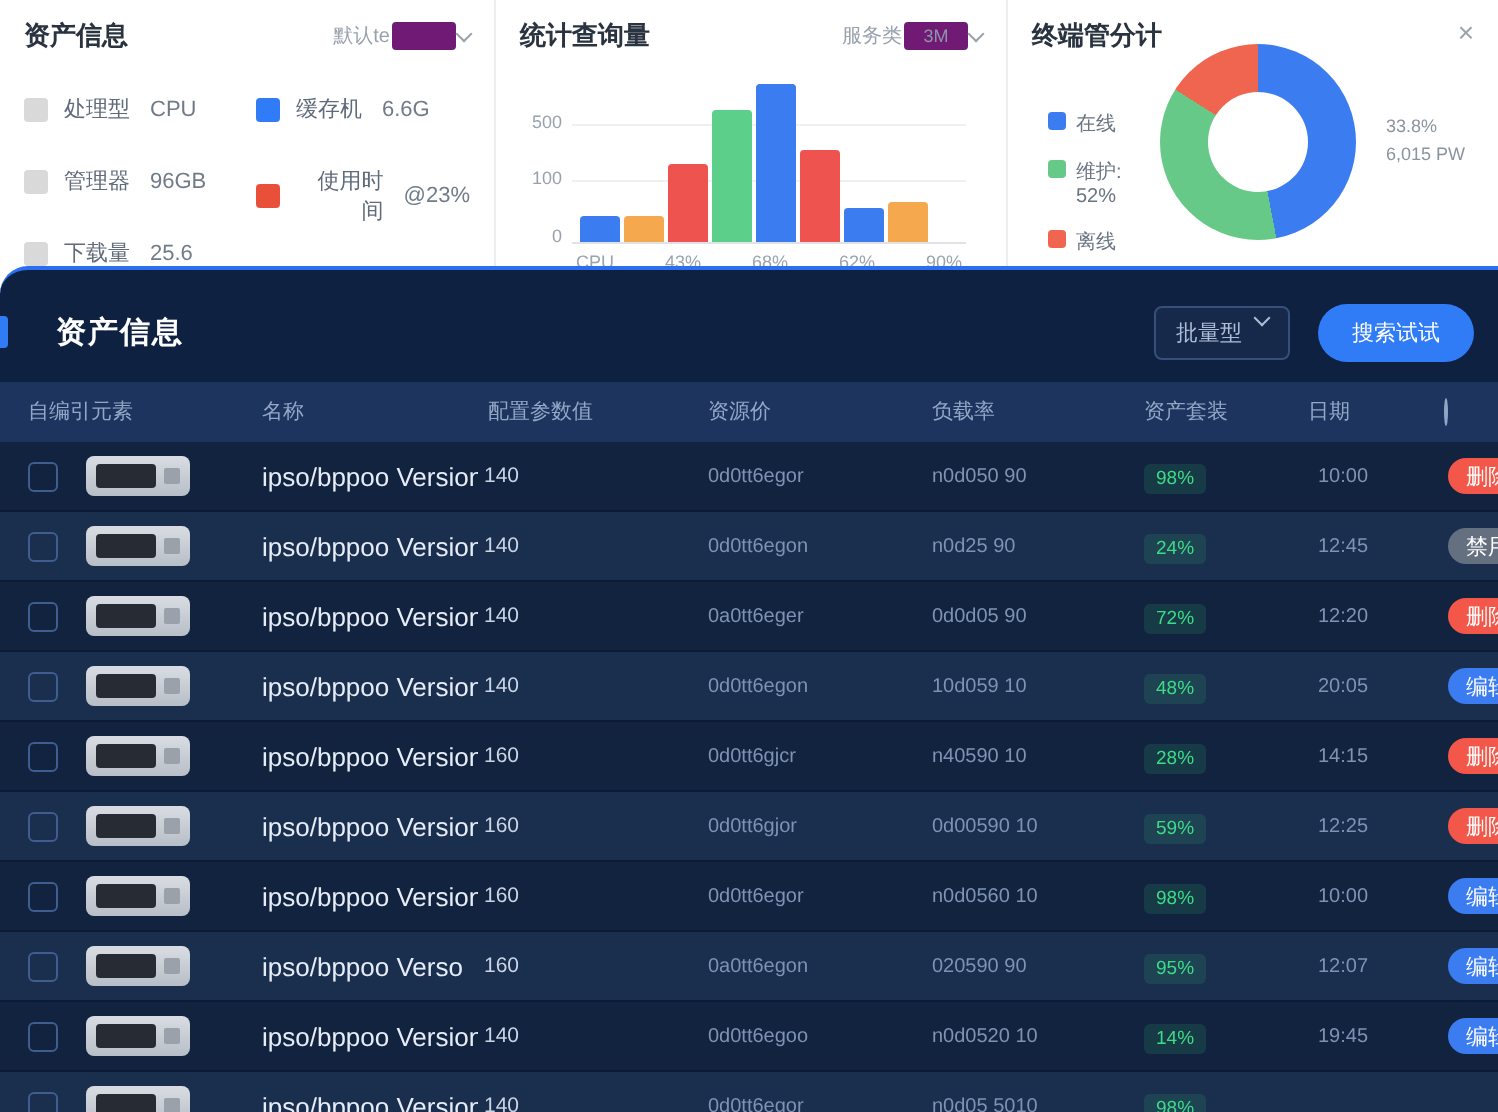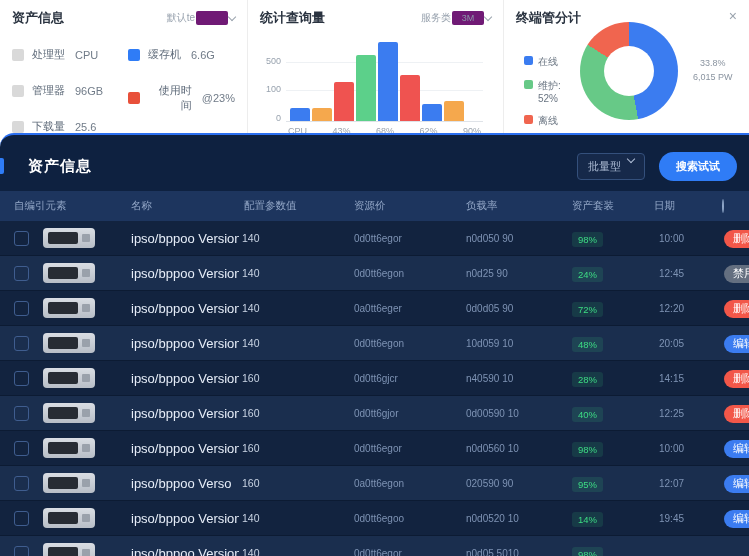--- a/index.html
+++ b/index.html
@@ -42,35 +42,35 @@
            padding:4px 2px 0;font-size:9px;color:#9aa3ad;}
 
   
   .close-x{position:absolute;right:12px;top:9px;font-size:14px;color:#9aa3ad;cursor:pointer;line-height:1;}
   .donut{position:absolute;left:76px;top:22px;width:98px;height:98px;border-radius:50%;}
   .donut::after{content:"";position:absolute;left:24px;top:24px;width:50px;height:50px;
                 border-radius:50%;background:#fff;}
   .legend{position:absolute;left:20px;top:55px;display:flex;flex-direction:column;gap:10px;}
   .lg-item{display:flex;align-items:flex-start;gap:5px;font-size:10px;color:#6a7582;width:52px;}
   .lg-sq{width:9px;height:9px;border-radius:2px;margin-top:1px;flex:0 0 auto;}
-  .annot{position:absolute;left:189px;top:56px;font-size:9px;color:#8a94a0;line-height:14px;text-align:center;}
+  .annot{position:absolute;left:189px;top:56px;font-size:9px;color:#8a94a0;line-height:14px;}
 
   
   .dark{position:absolute;left:0;top:133px;width:749px;height:423px;background:#0e2140;
         border-top-left-radius:14px;border-top:2px solid #2b6ff0;box-sizing:border-box;overflow:hidden;}
   .sec-head{display:flex;justify-content:space-between;align-items:center;margin-top:16px;height:30px;}
   .sec-title-wrap{display:flex;align-items:center;}
   .accent{width:4px;height:16px;background:#2f7cf6;border-radius:0 2px 2px 0;}
   .sec-title{font-size:15px;font-weight:bold;color:#fff;margin:0 0 0 24px;letter-spacing:1px;}
   .controls{display:flex;align-items:center;gap:14px;margin-right:12px;}
   .dark-dd{border:1px solid #34507c;border-radius:4px;padding:5px 10px;color:#aebdd6;
            font-size:11px;background:#16294a;display:flex;gap:7px;cursor:pointer;}
   .dark-dd .chev{border-color:#aebdd6;}
   .btn-primary{background:#2f7cf6;border:none;border-radius:15px;padding:0 17px;height:29px;
-               color:#fff;font-size:11px;font-family:inherit;cursor:pointer;font-weight:bold;}
+               color:#fff;font-size:11px;font-family:inherit;cursor:pointer;}
 
   .thead,.trow{display:grid;grid-template-columns:38px 88px 113px 110px 112px 106px 82px 47px 1fr;
                align-items:center;}
   .thead{height:30px;background:#1d355e;margin-top:10px;font-size:10.5px;color:#93a7c7;}
   .th-first{grid-column:1 / span 2;padding-left:14px;}
   .th{padding-left:5px;}
   .refresh{width:13px;height:13px;border:1.5px solid #8fa6c8;border-radius:50%;margin-left:26px;cursor:pointer;}
 
   .trow{height:34px;border-bottom:1px solid #0c1b33;}
   .trow:nth-child(odd){background:#12233f;}
@@ -296,21 +296,21 @@
           <span class="c-date">14:15</span>
           <span><button class="pill red">删除</button></span>
         </div>
         <div class="trow">
           <span class="cb"></span>
           <span class="thumb"></span>
           <span class="c-name">ipso/bppoo Version</span>
           <span class="c-param">160</span>
           <span class="c-code">0d0tt6gjor</span>
           <span class="c-code">0d00590 10</span>
-          <span class="c-badge-wrap"><span class="badge">40%</span></span>
+          <span class="c-badge-wrap"><span class="badge">59%</span></span>
           <span class="c-date">12:25</span>
           <span><button class="pill red">删除</button></span>
         </div>
         <div class="trow">
           <span class="cb"></span>
           <span class="thumb"></span>
           <span class="c-name">ipso/bppoo Version</span>
           <span class="c-param">160</span>
           <span class="c-code">0d0tt6egor</span>
           <span class="c-code">n0d0560 10</span>

